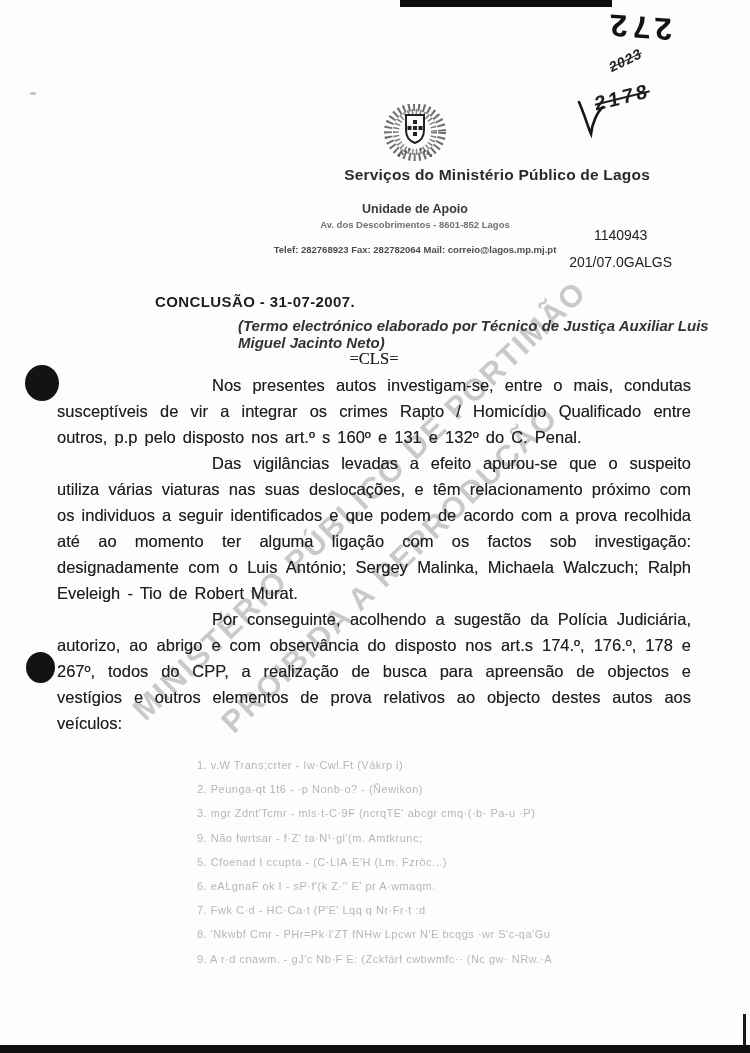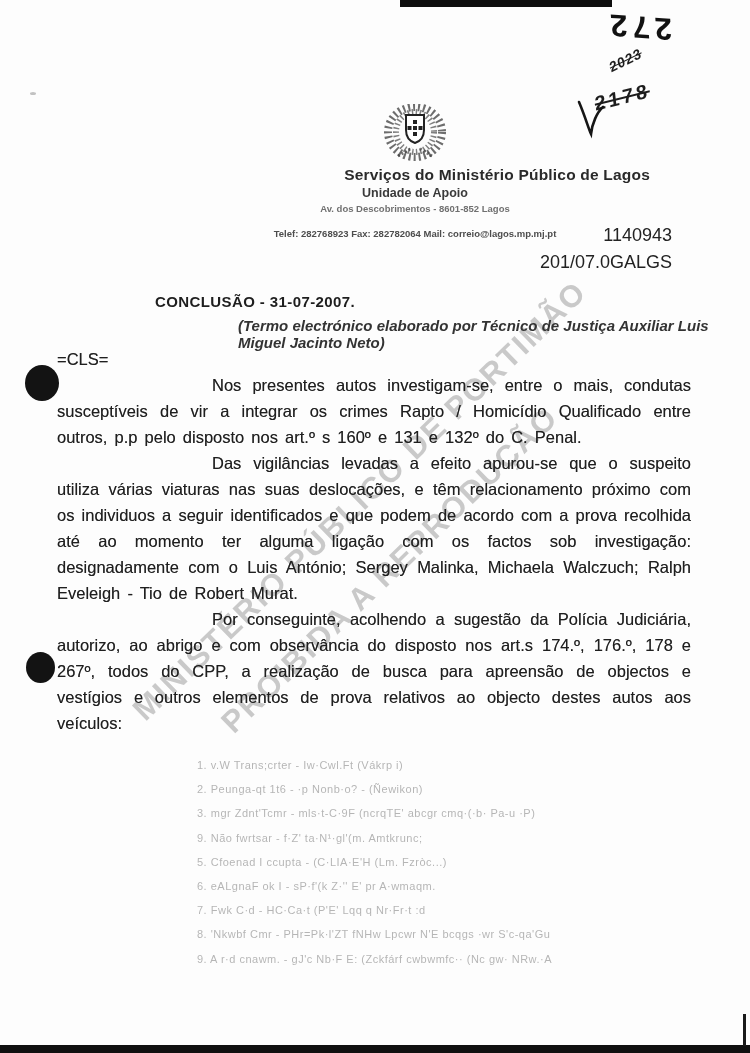--- a/index.html
+++ b/index.html
@@ -34,37 +34,37 @@
     font-weight:bold; white-space:nowrap; letter-spacing:2px;
     transform:rotate(-44deg); font-size:31px; text-align:center;
   }
   .wm1 { left:40px;  top:483px; width:640px; }
   .wm2 { left:140px; top:552px; width:500px; }
 
   
   .letterhead { position:absolute; left:180px; top:104px; width:470px; text-align:center; z-index:1; }
   .crest { display:block; margin:0 auto 2px auto; }
   .org-name { font-size:15.5px; font-weight:bold; color:#2a2a2a; letter-spacing:.2px;text-align:right; }
-  .org-unit { font-size:12.5px; font-weight:bold; color:#3a3a3a; margin-top:2px; }
+  .org-unit { font-size:12.5px; font-weight:bold; color:#3a3a3a; margin-top:18px; }
   .addr     { font-size:9.5px; font-weight:bold; color:#707070; margin-top:3px; }
   .contacts { font-size:9.5px; font-weight:bold; color:#4d4d4d; margin-top:14px; }
 
-  .refs { position:absolute; right:78px; top:222px; text-align:right; z-index:1;
-          font-size:18px; line-height:27px; color:#222; }
+  .refs { position:absolute; right:78px; top:222px; text-align:center; z-index:1;
+          font-size:14px; line-height:27px; color:#222; }
 
   .heading { position:absolute; left:155px; top:293px; z-index:1;
              font-size:15px; font-weight:bold; letter-spacing:.4px; color:#1e1e1e; }
   .subheading { position:absolute; left:238px; top:317px; z-index:1;
                 font-size:15px; font-weight:bold; font-style:italic; color:#333; }
 
   
   .doc-body { position:absolute; left:57px; top:346px; width:634px; z-index:1;
               font-size:16.5px; line-height:26px; color:#1f1f1f;
               text-shadow:0 0 .5px rgba(25,25,25,.55); }
-  .cls { text-align:left; margin:0; }
+  .cls { text-align:center; margin:0;font-family:Liberation Serif, serif; }
   .para { margin:0; text-align:justify; text-indent:155px; word-spacing:2.5px; }
 
   
   .vehicles { position:absolute; left:197px; top:753px; width:480px; z-index:1;
               font-size:11px; line-height:24.2px; letter-spacing:.5px;
               color:#6f6f6f; opacity:.5; filter:blur(.55px); white-space:nowrap; }
 </style>
 </head>
 <body>
 

